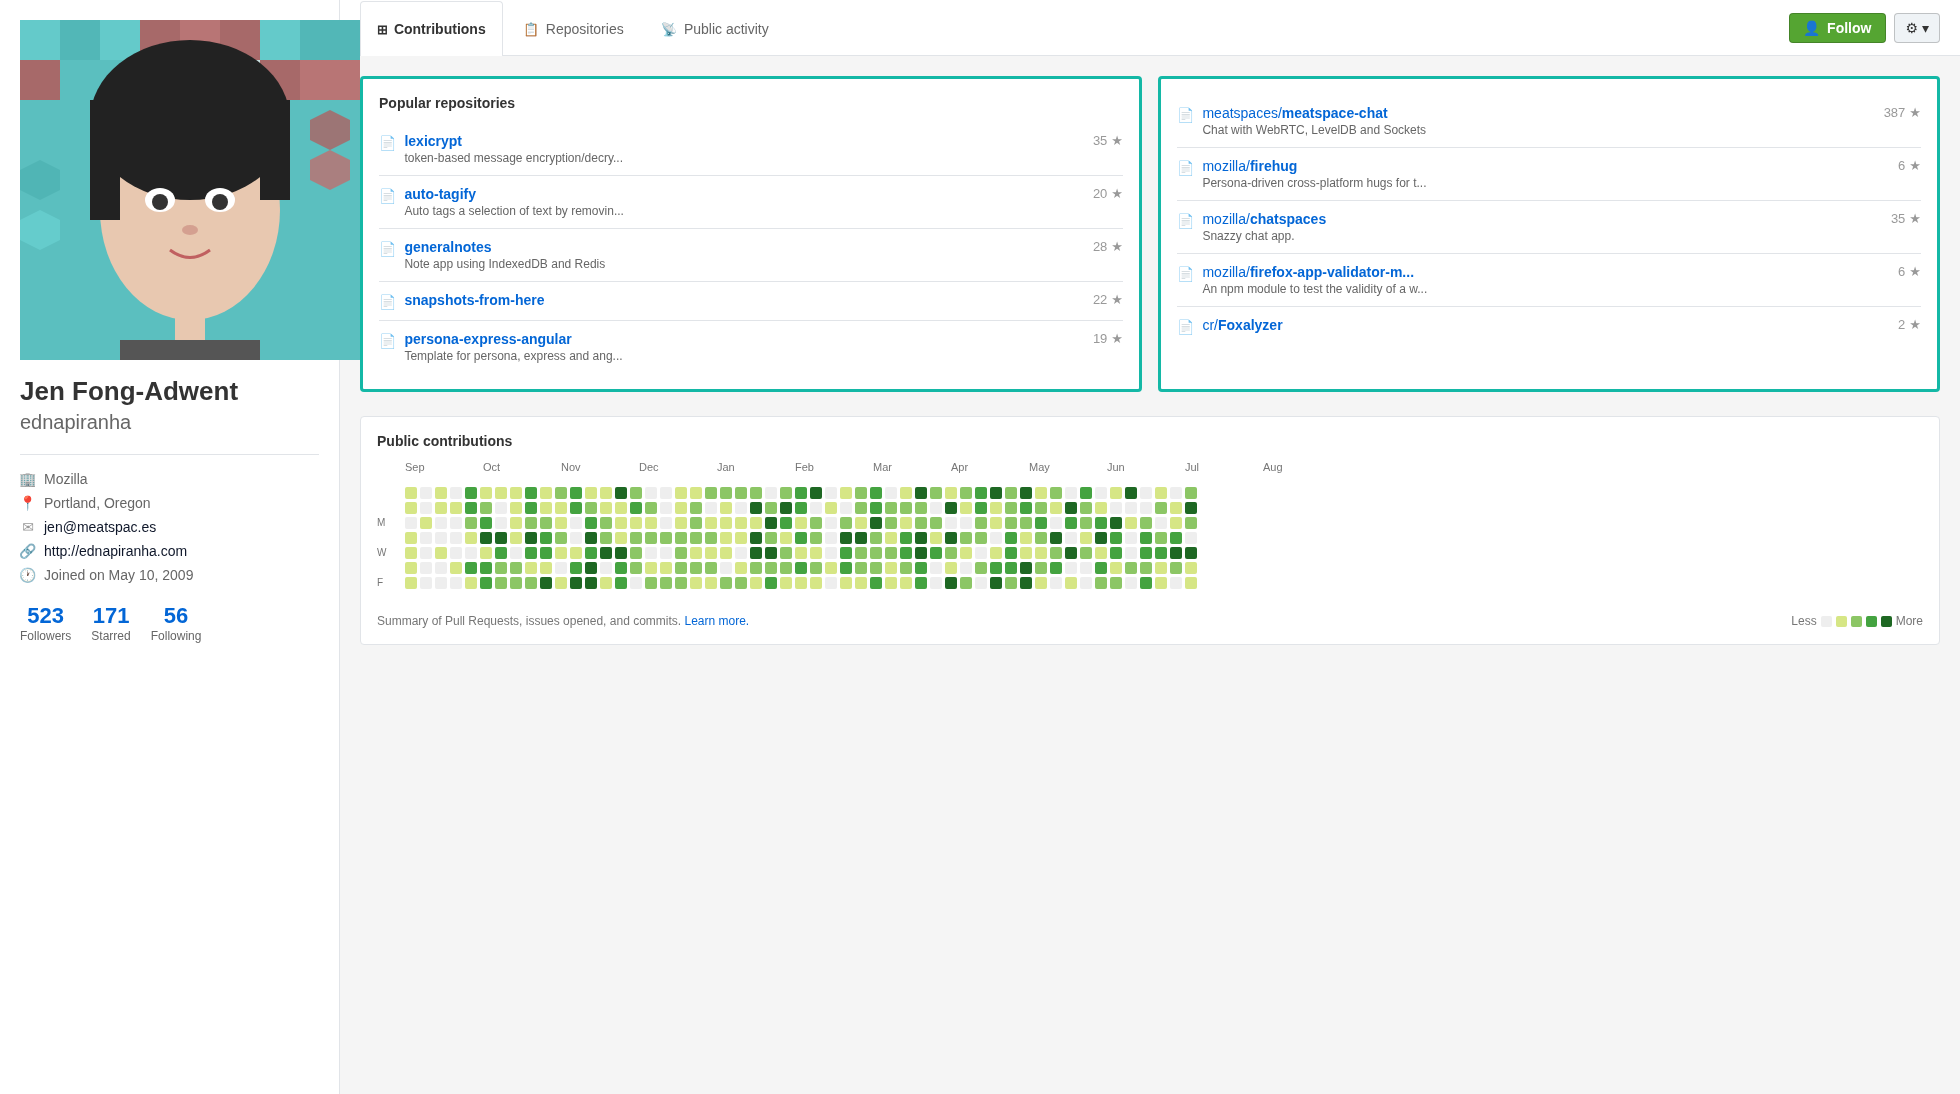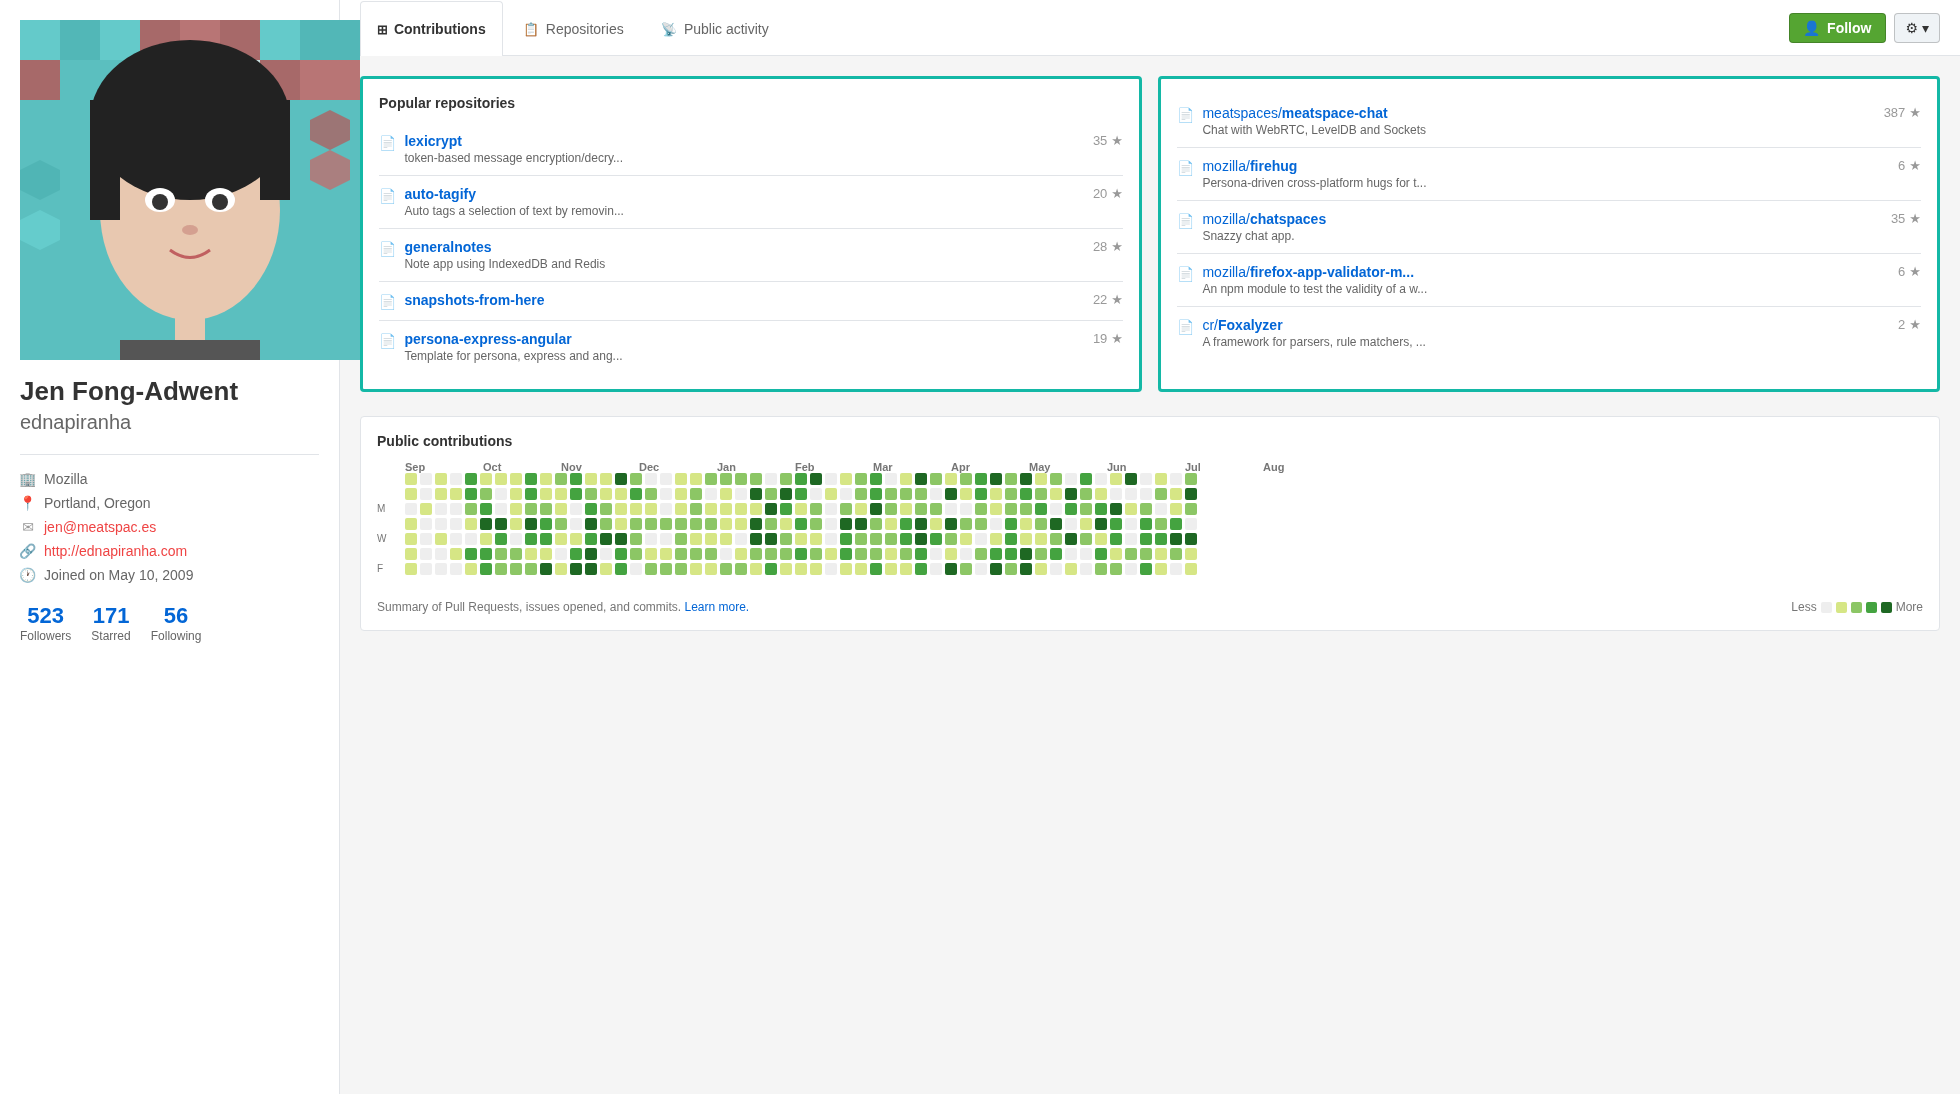--- a/index.html
+++ b/index.html
@@ -15,21 +15,21 @@
       background: linear-gradient(135deg, #4fc3f7 0%, #81d4fa 30%, #a5d6a7 60%, #c8e6c9 100%);
       position: relative; overflow: hidden;
     }
 
     .user-name { font-size: 26px; font-weight: bold; color: #333; margin-bottom: 4px; }
     .user-login { font-size: 20px; color: #666; font-weight: 300; margin-bottom: 20px; }
 
     .sidebar-divider { height: 1px; background: #e1e4e8; margin: 16px 0; }
 
     .meta-item { display: flex; align-items: center; gap: 8px; margin-bottom: 8px; color: #666; font-size: 14px; }
-    .meta-item a { color: #ef4444; text-decoration: none; }
+    .meta-item a { color: #0f172a; text-decoration: none; }
     .meta-icon { width: 16px; height: 16px; display: flex; align-items: center; justify-content: center; color: #999; font-size: 14px; flex-shrink: 0; }
 
     .stats-row { display: flex; gap: 20px; margin-top: 20px; }
     .stat-item { text-align: center; }
     .stat-number { font-size: 22px; font-weight: bold; color: #0366d6; cursor: pointer; }
     .stat-label { font-size: 12px; color: #666; }
 
     
     .main { flex: 1; padding: 0; }
 
@@ -332,36 +332,35 @@
             <div class="repo-stars">
               <span>6</span>
               <span class="star-icon">★</span>
             </div>
           </div>
 
           <div class="repo-item">
             <span class="repo-icon">📄</span>
             <div class="repo-info">
               <a class="repo-name"><span style="color:#0366d6; font-weight:normal;">cr/</span><strong>Foxalyzer</strong></a>
-              <div class="repo-desc">A framework for parsers, rule matchers, ...</div>
             </div>
             <div class="repo-stars">
               <span>2</span>
               <span class="star-icon">★</span>
             </div>
           </div>
         </div>
       </div>
 
       <div class="contributions-section">
         <h2>Public contributions</h2>
 
         <div class="contrib-calendar">
 
-          <div style="display:flex; padding-left:28px; margin-bottom:0;font-weight:bold;">
+          <div style="display:flex; padding-left:28px; margin-bottom:14px;">
             <div style="width:78px; font-size:11px; color:#767676;">Sep</div>
             <div style="width:78px; font-size:11px; color:#767676;">Oct</div>
             <div style="width:78px; font-size:11px; color:#767676;">Nov</div>
             <div style="width:78px; font-size:11px; color:#767676;">Dec</div>
             <div style="width:78px; font-size:11px; color:#767676;">Jan</div>
             <div style="width:78px; font-size:11px; color:#767676;">Feb</div>
             <div style="width:78px; font-size:11px; color:#767676;">Mar</div>
             <div style="width:78px; font-size:11px; color:#767676;">Apr</div>
             <div style="width:78px; font-size:11px; color:#767676;">May</div>
             <div style="width:78px; font-size:11px; color:#767676;">Jun</div>

